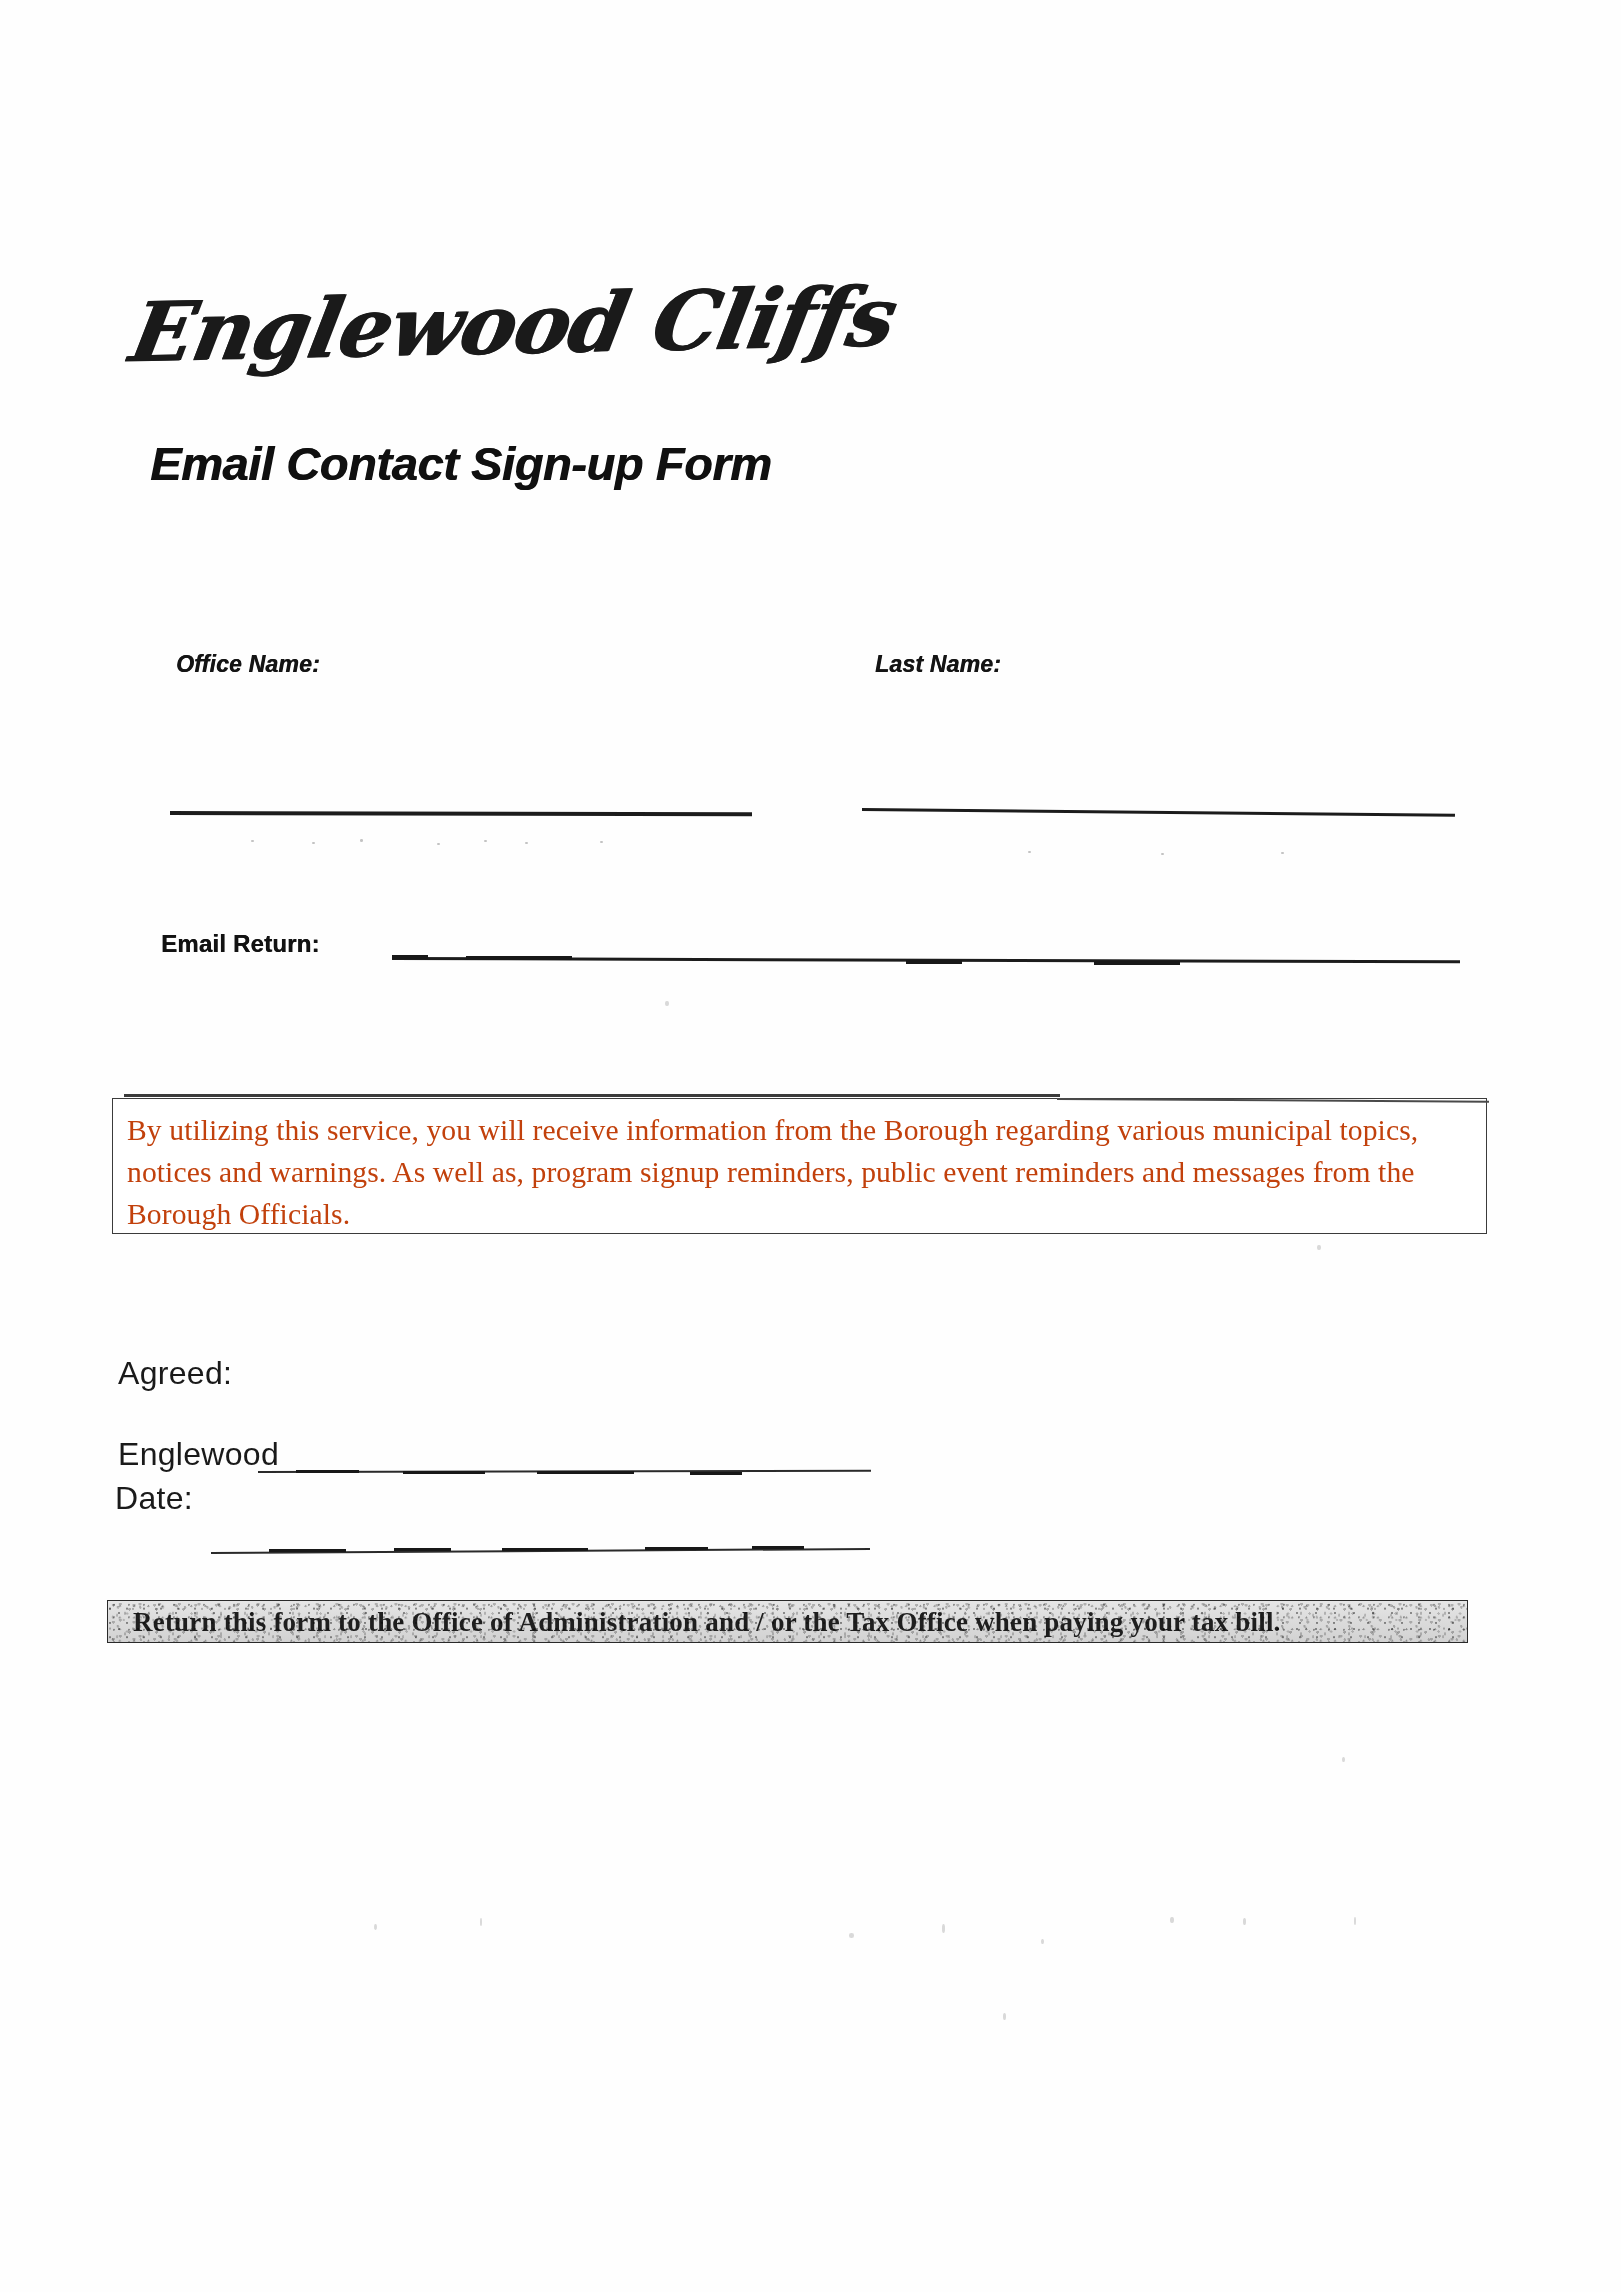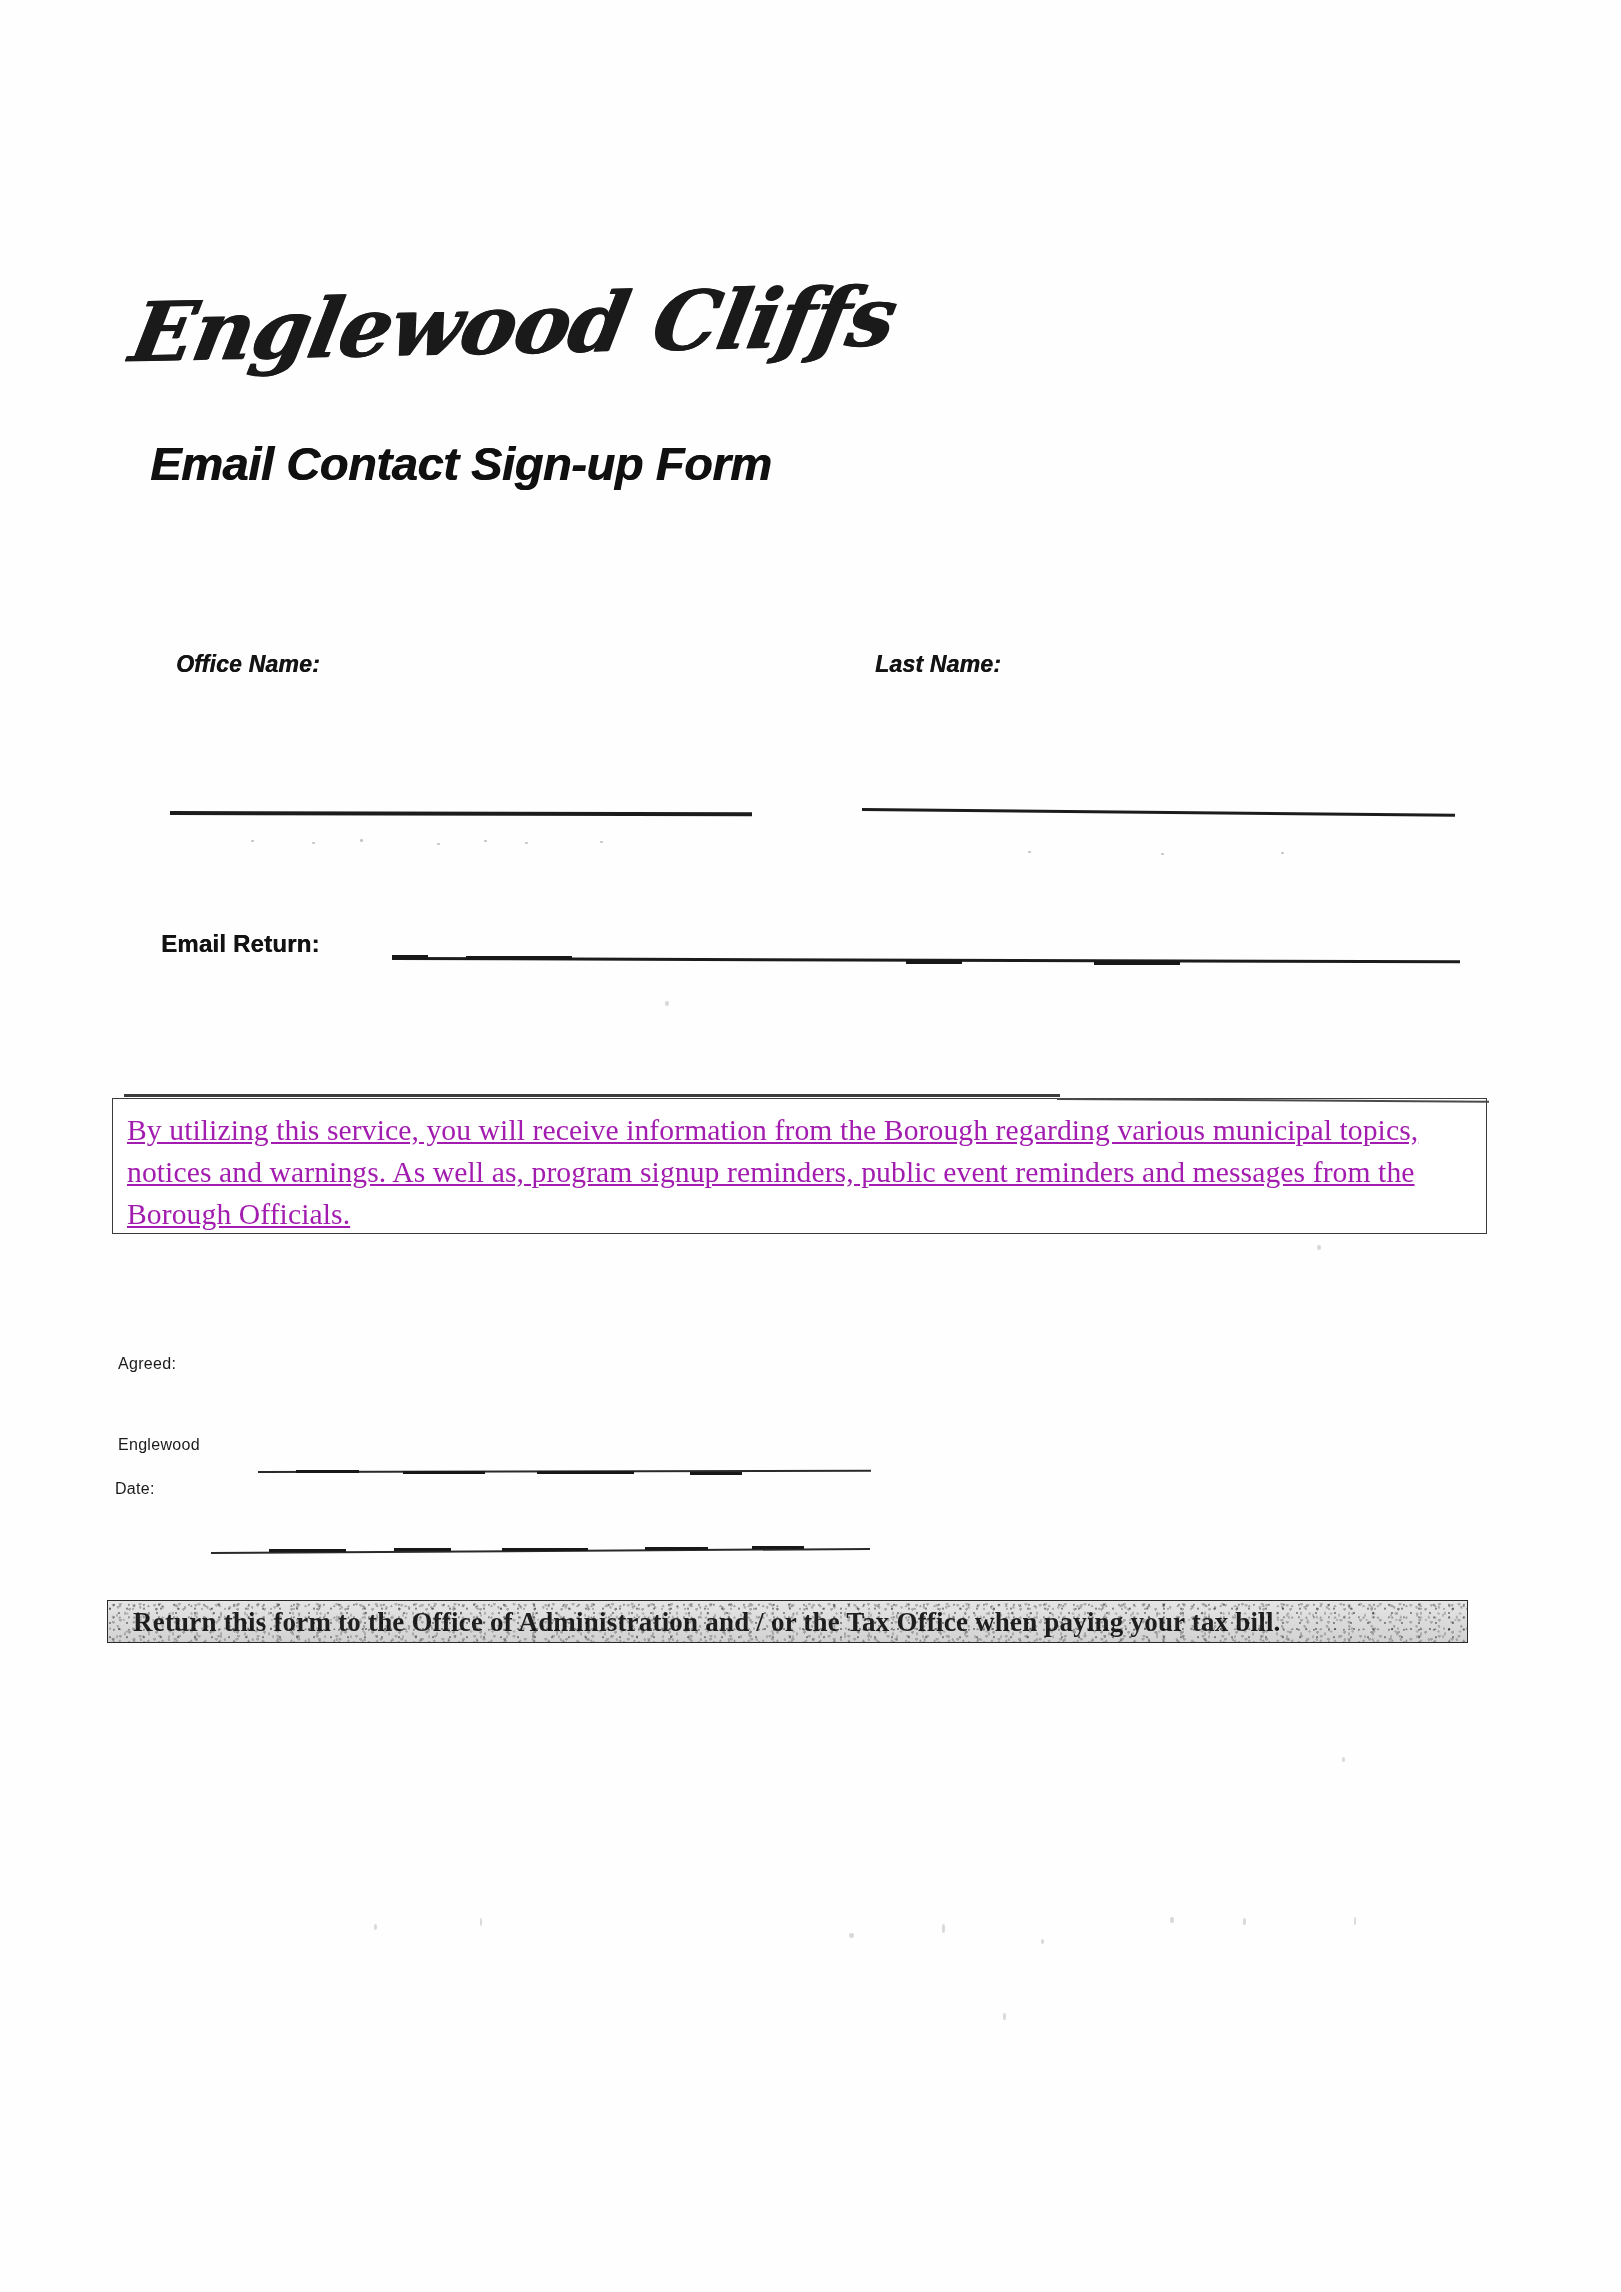--- a/index.html
+++ b/index.html
@@ -137,23 +137,22 @@
   }
 
   .notice-text {
     position: absolute;
     left: 127px;
     top: 1109px;
     width: 1343px;
     font-family: "Liberation Serif", serif;
     font-size: 29.6px;
     line-height: 42px;
-    color: #a21caf;
+    color: #c2410c;
     letter-spacing: 0.1px;
-    text-decoration: underline;
   }
 
   
   .box-top-artifact {
     position: absolute;
     left: 124px;
     top: 1094px;
     width: 936px;
     height: 2.7px;
     background: #3b3b3b;
@@ -167,21 +166,21 @@
     background: #4a4a4a;
     transform: rotate(0.35deg);
     transform-origin: left center;
   }
 
   
   .plain-label {
     position: absolute;
     font-family: "Liberation Sans", sans-serif;
     font-weight: 400;
-    font-size: 16px;
+    font-size: 32px;
     color: #1a1a1a;
     white-space: nowrap;
     letter-spacing: 0.3px;
   }
 
   #agreed-label    { left: 118px; top: 1355px; }
   #signature-label { left: 118px; top: 1436px; }
   #date-label      { left: 115px; top: 1480px; }
 
   #signature-rule {

